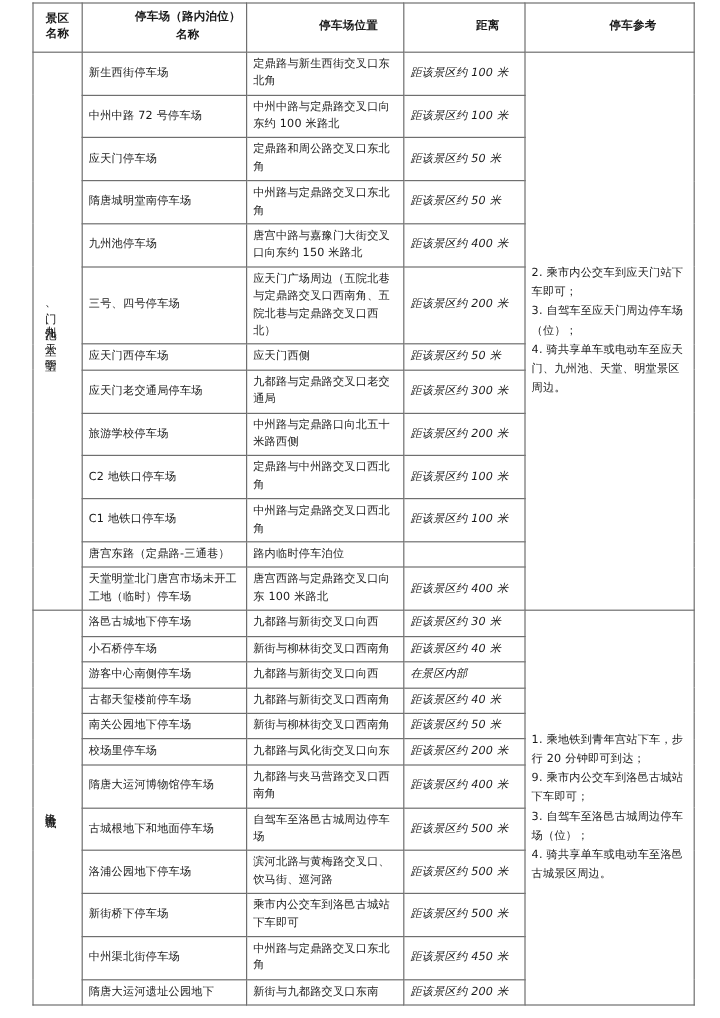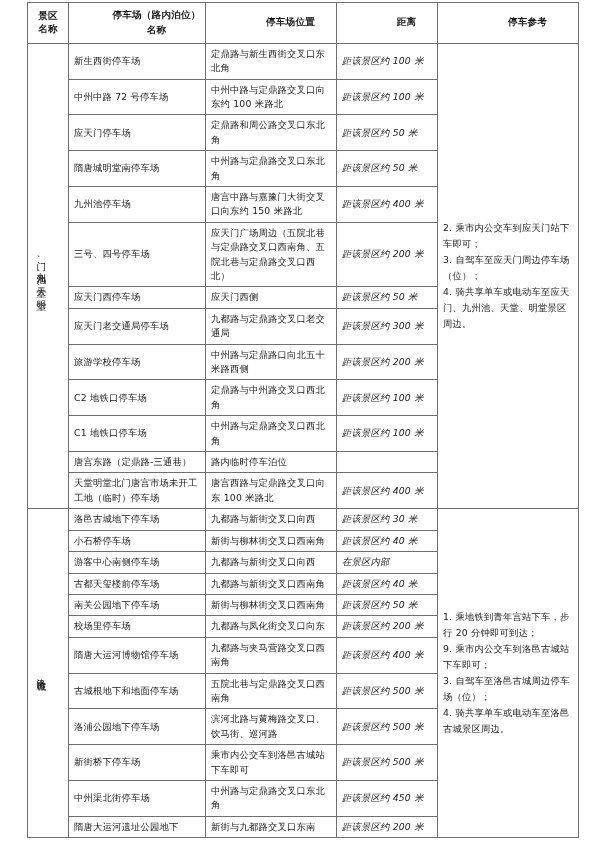--- a/index.html
+++ b/index.html
@@ -222,21 +222,21 @@
           <td class="loc-cell">九都路与凤化街交叉口向东</td>
           <td class="dist-cell">距该景区约 200 米</td>
         </tr>
         <tr>
           <td class="name-cell">隋唐大运河博物馆停车场</td>
           <td class="loc-cell">九都路与夹马营路交叉口西南角</td>
           <td class="dist-cell">距该景区约 400 米</td>
         </tr>
         <tr>
           <td class="name-cell">古城根地下和地面停车场</td>
-          <td class="loc-cell">五院北巷与定鼎路交叉口西南角</td>
+          <td class="loc-cell">自驾车至洛邑古城周边停车场</td>
           <td class="dist-cell">距该景区约 500 米</td>
         </tr>
         <tr>
           <td class="name-cell">洛浦公园地下停车场</td>
           <td class="loc-cell">滨河北路与黄梅路交叉口、饮马街、巡河路</td>
           <td class="dist-cell">距该景区约 500 米</td>
         </tr>
         <tr>
           <td class="name-cell">新街桥下停车场</td>
           <td class="loc-cell">乘市内公交车到洛邑古城站下车即可</td>

